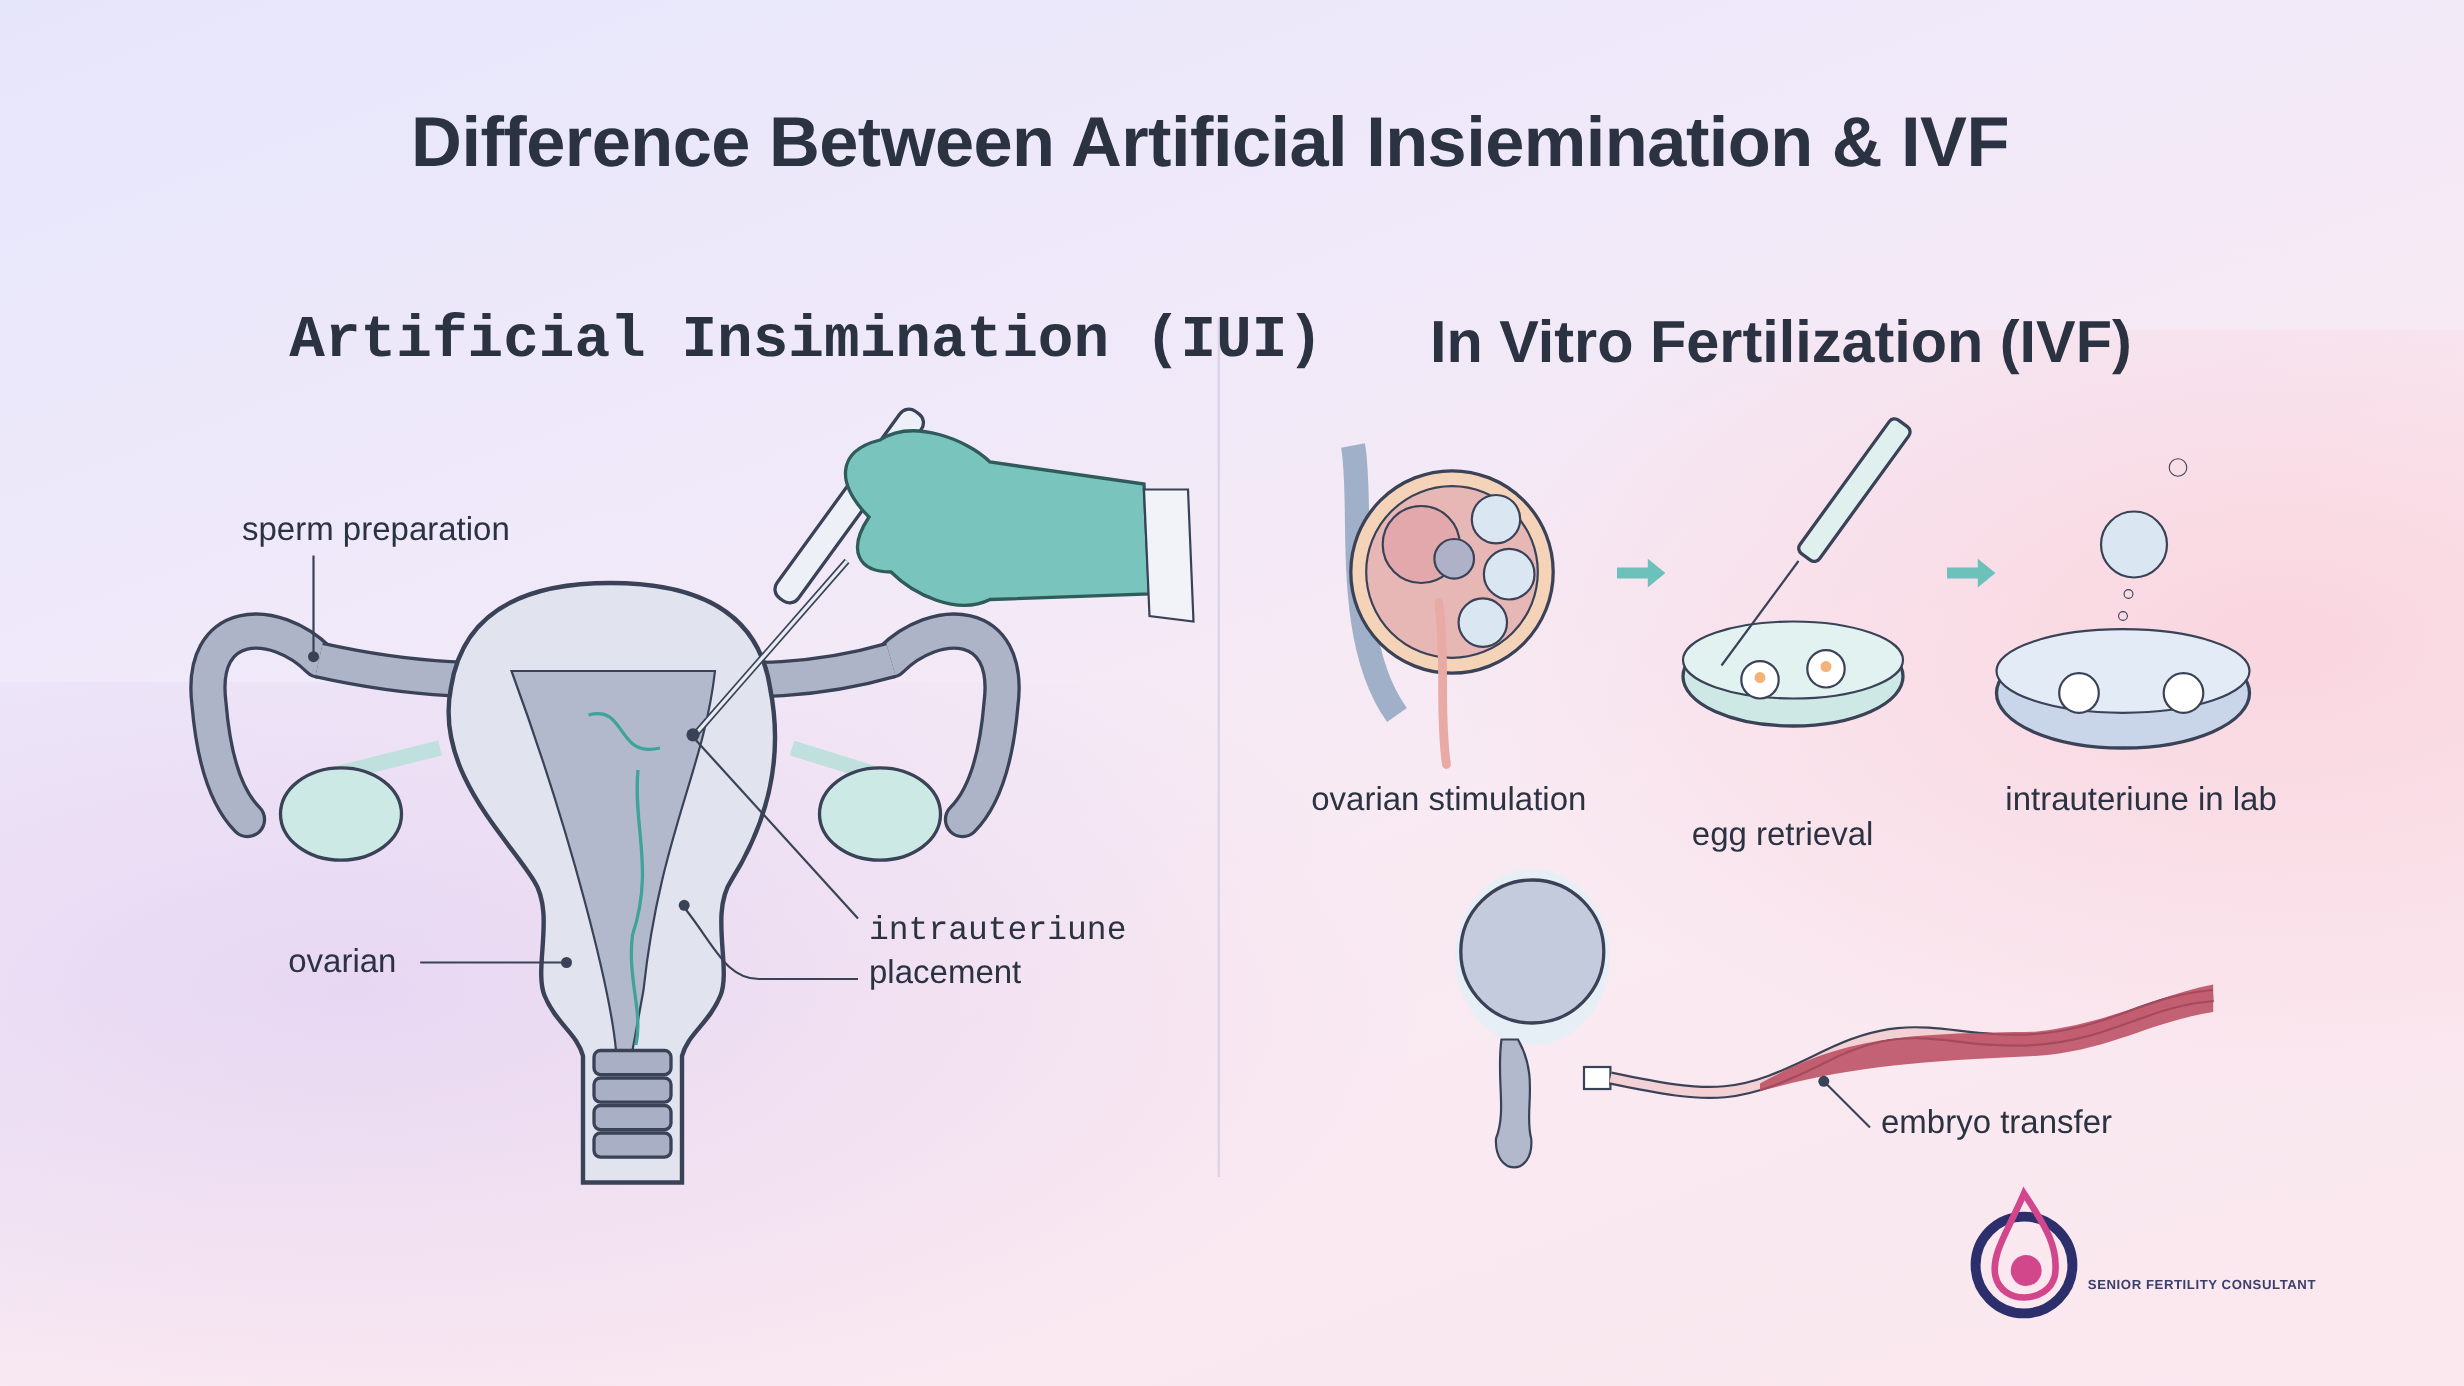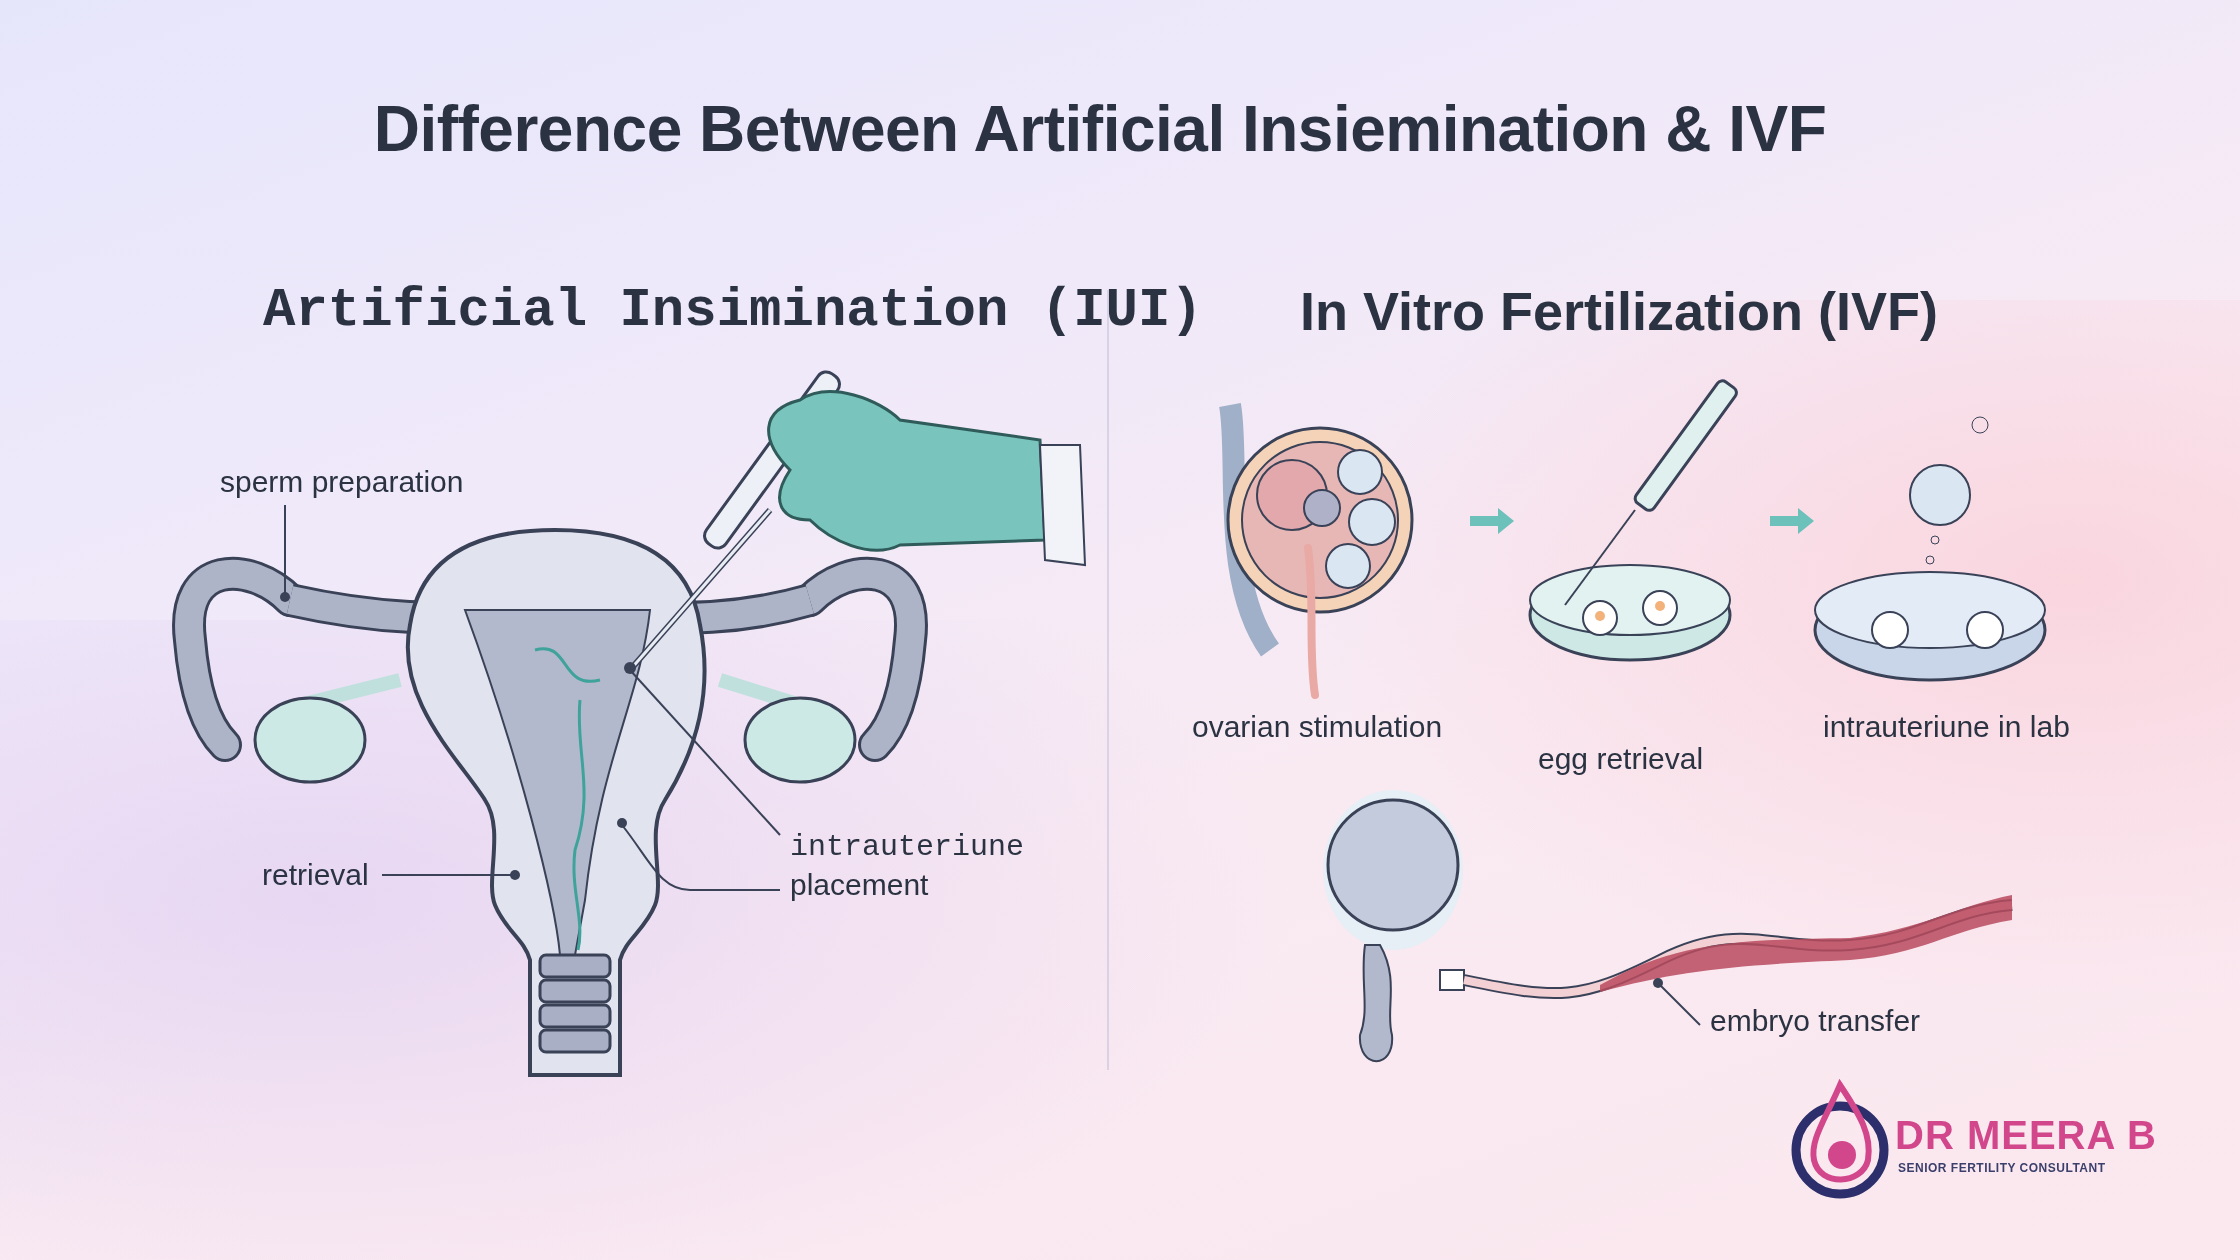--- a/index.html
+++ b/index.html
@@ -76,21 +76,21 @@
   <circle cx="285" cy="597" r="5" fill="#3a4258"></circle>
   <line x1="382" y1="875" x2="512" y2="875" stroke="#3a4258" stroke-width="2"></line>
   <circle cx="515" cy="875" r="5" fill="#3a4258"></circle>
   <line x1="630" y1="670" x2="780" y2="835" stroke="#3a4258" stroke-width="2"></line>
   <circle cx="630" cy="668" r="6" fill="#3a4258"></circle>
   <path d="M622,825 C650,860 660,890 690,890 L780,890" fill="none" stroke="#3a4258" stroke-width="2"></path>
   <circle cx="622" cy="823" r="5" fill="#3a4258"></circle>
 </svg>
 
 <div class="label" style="left:220px;top:465px;">sperm preparation</div>
-<div class="label" style="left:262px;top:858px;">retrieval</div>
+<div class="label" style="left:262px;top:858px;">ovarian</div>
 <div class="label" style="left:790px;top:830px;font-family:Liberation Mono, monospace;">intrauteriune</div>
 <div class="label" style="left:790px;top:868px;">placement</div>
 
 <svg style="left:1210px;top:400px;" width="220" height="310" viewBox="0 0 220 310">
   <path d="M20,5 C30,60 10,180 60,250" fill="none" stroke="#9fb0c8" stroke-width="22"></path>
   <circle cx="110" cy="120" r="92" fill="#f5d3b8" stroke="#3a4258" stroke-width="3"></circle>
   <circle cx="110" cy="120" r="78" fill="#e7b7b5" stroke="#3a4258" stroke-width="2"></circle>
   <circle cx="82" cy="95" r="35" fill="#e3a8ab" stroke="#3a4258" stroke-width="2"></circle>
   <circle cx="150" cy="72" r="22" fill="#dbe6f3" stroke="#3a4258" stroke-width="2"></circle>
   <circle cx="162" cy="122" r="23" fill="#dbe6f3" stroke="#3a4258" stroke-width="2"></circle>
@@ -141,15 +141,14 @@
   <circle cx="358" cy="213" r="5" fill="#3a4258"></circle>
 </svg>
 <div class="label" style="left:1710px;top:1004px;">embryo transfer</div>
 
 <div class="logo">
   <svg style="left:0;top:0;" width="100" height="130" viewBox="0 0 100 130">
     <circle cx="50" cy="75" r="44" fill="none" stroke="#2c2f6b" stroke-width="9"></circle>
     <path d="M50,10 C70,40 82,60 78,85 C72,110 30,112 24,85 C20,65 35,45 50,10 Z" fill="none" stroke="#d2468c" stroke-width="6"></path>
     <circle cx="52" cy="80" r="14" fill="#d2468c"></circle>
   </svg>
-  <div class="logo-name">DR MEERA B</div>
   <div class="logo-sub">SENIOR FERTILITY CONSULTANT</div>
 </div>
 
 </body></html>

